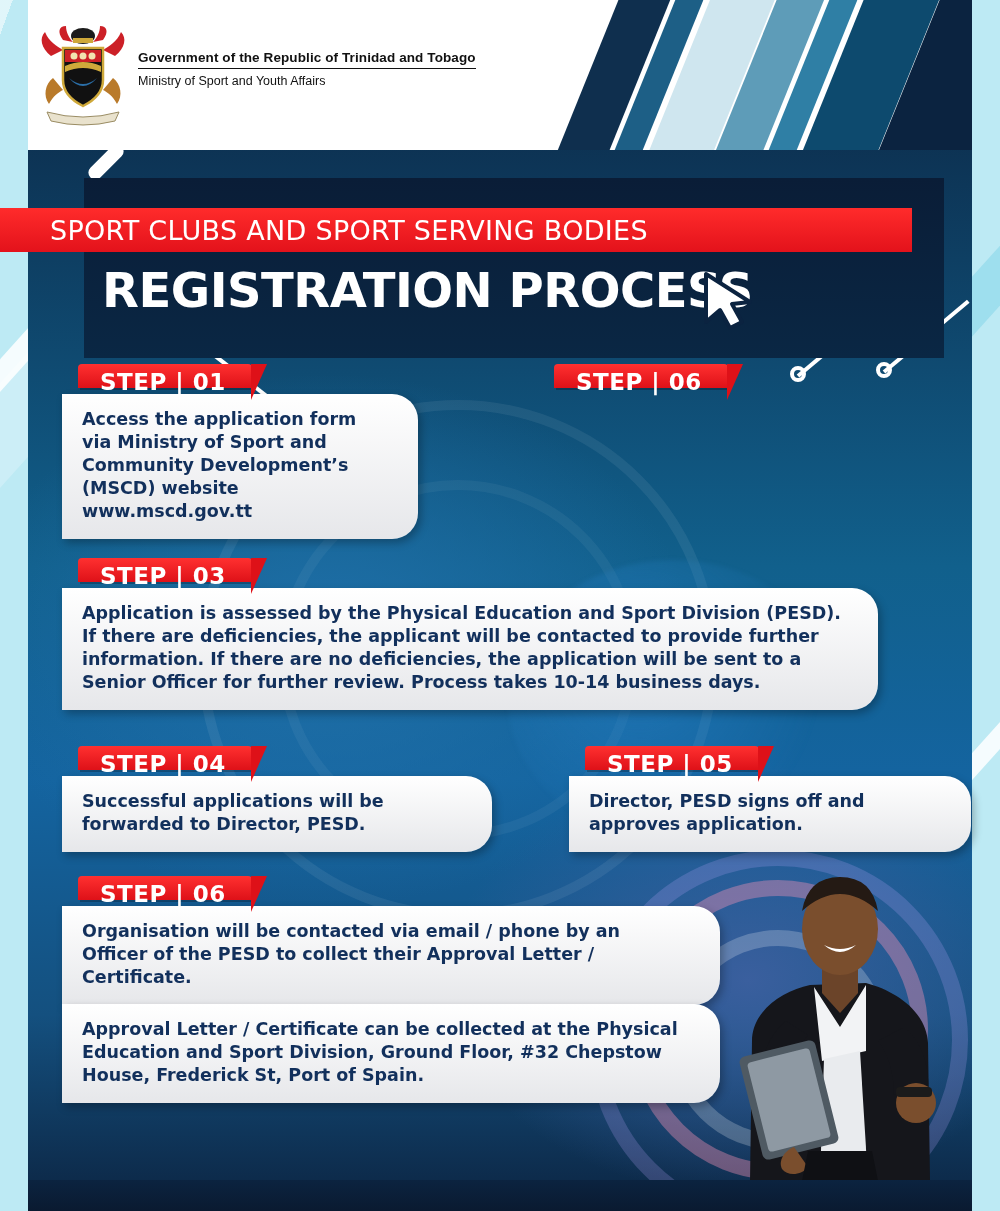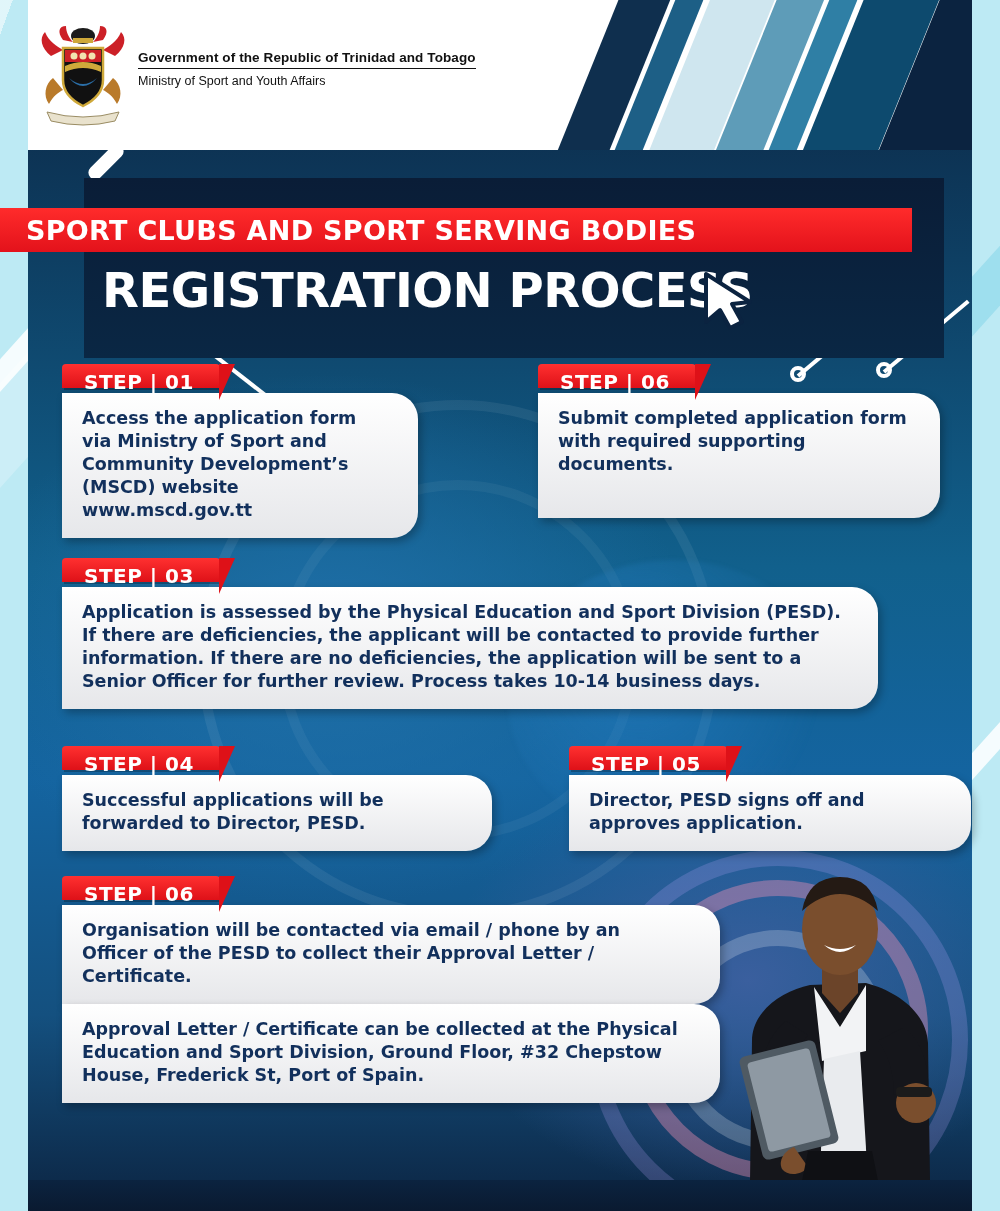--- a/index.html
+++ b/index.html
@@ -85,22 +85,22 @@
   .title-panel {
     position: absolute; left: 84px; top: 0; width: 860px; height: 180px;
     background: linear-gradient(180deg, #0a1d37 0%, #0a2744 100%);
   }
   .redbar {
     position: absolute; left: -28px; top: 30px; width: 940px; height: 44px;
     background: linear-gradient(180deg,#ff2b2b 0%, #e3121b 100%);
     display: flex; align-items: center;
   }
   .redbar .rb-text {
-    color: #fff; font-weight: bold; font-size: 27px; letter-spacing: .3px;
-    margin-left: 54px; white-space: nowrap;
+    color: #fff; font-weight: normal; font-size: 27px; letter-spacing: .3px;
+    margin-left: 78px; white-space: nowrap;
     font-family: "DejaVu Sans", sans-serif;
   }
   .bigtitle {
     position: absolute; left: 102px; top: 84px;
     color: #fff; font-weight: bold; font-size: 48px; letter-spacing: -0.5px;
     font-family: "DejaVu Sans", sans-serif;
   }
   .cursor-icon { position: absolute; left: 700px; top: 92px; }
 
   
@@ -111,26 +111,27 @@
   .whiteline { position: absolute; background:#fff; height: 4px; transform-origin: left center; }
   .pill {
     position: absolute; background: #fff; border-radius: 8px; height: 14px;
   }
 
   
   .step { position: absolute; }
   .tag {
     position: relative; display: inline-block; height: 24px;
     background: linear-gradient(180deg,#ff3030 0%, #de1118 100%);
-    color: #fff; font-weight: bold; font-size: 20px;
+    color: #fff; font-weight: bold; font-size: 23px;
     padding: 0 26px 0 22px; line-height: 36px;
     border-radius: 4px 4px 0 0;
     font-family: "DejaVu Sans", sans-serif;
     box-shadow: 2px 2px 0 rgba(0,0,0,.25);
     letter-spacing: .5px;
+    margin-left: 16px;
   }
   .tag::after {
     content: ""; position: absolute; right: -15px; top: 0;
     border-left: 16px solid #de1118;
     border-bottom: 36px solid transparent;
   }
   .card {
     background: linear-gradient(180deg, #ffffff 0%, #e6e7ea 100%);
     border-radius: 0 26px 26px 0;
     box-shadow: 3px 4px 8px rgba(0,0,0,.28);
@@ -240,21 +241,20 @@
     </div>
   </div>
 
   <div class="step" style="left:62px; top:364px;">
     <div class="tag">STEP | 01</div>
     <div class="card narrow">Access the application form via Ministry of Sport and Community Development’s (MSCD) website www.mscd.gov.tt</div>
   </div>
 
   <div class="step" style="left:538px; top:364px;">
     <div class="tag">STEP | 06</div>
-    <div class="card narrow" style="width:402px; padding-bottom:42px;">Submit completed application form with required supporting documents.</div>
   </div>
 
   <div class="step" style="left:62px; top:558px;">
     <div class="tag">STEP | 03</div>
     <div class="card wide">Application is assessed by the Physical Education and Sport Division (PESD). If there are deficiencies, the applicant will be contacted to provide further information. If there are no deficiencies, the application will be sent to a Senior Officer for further review. Process takes 10-14 business days.</div>
   </div>
 
   <div class="step" style="left:62px; top:746px;">
     <div class="tag">STEP | 04</div>
     <div class="card narrow" style="width:430px;">Successful applications will be forwarded to Director, PESD.</div>

